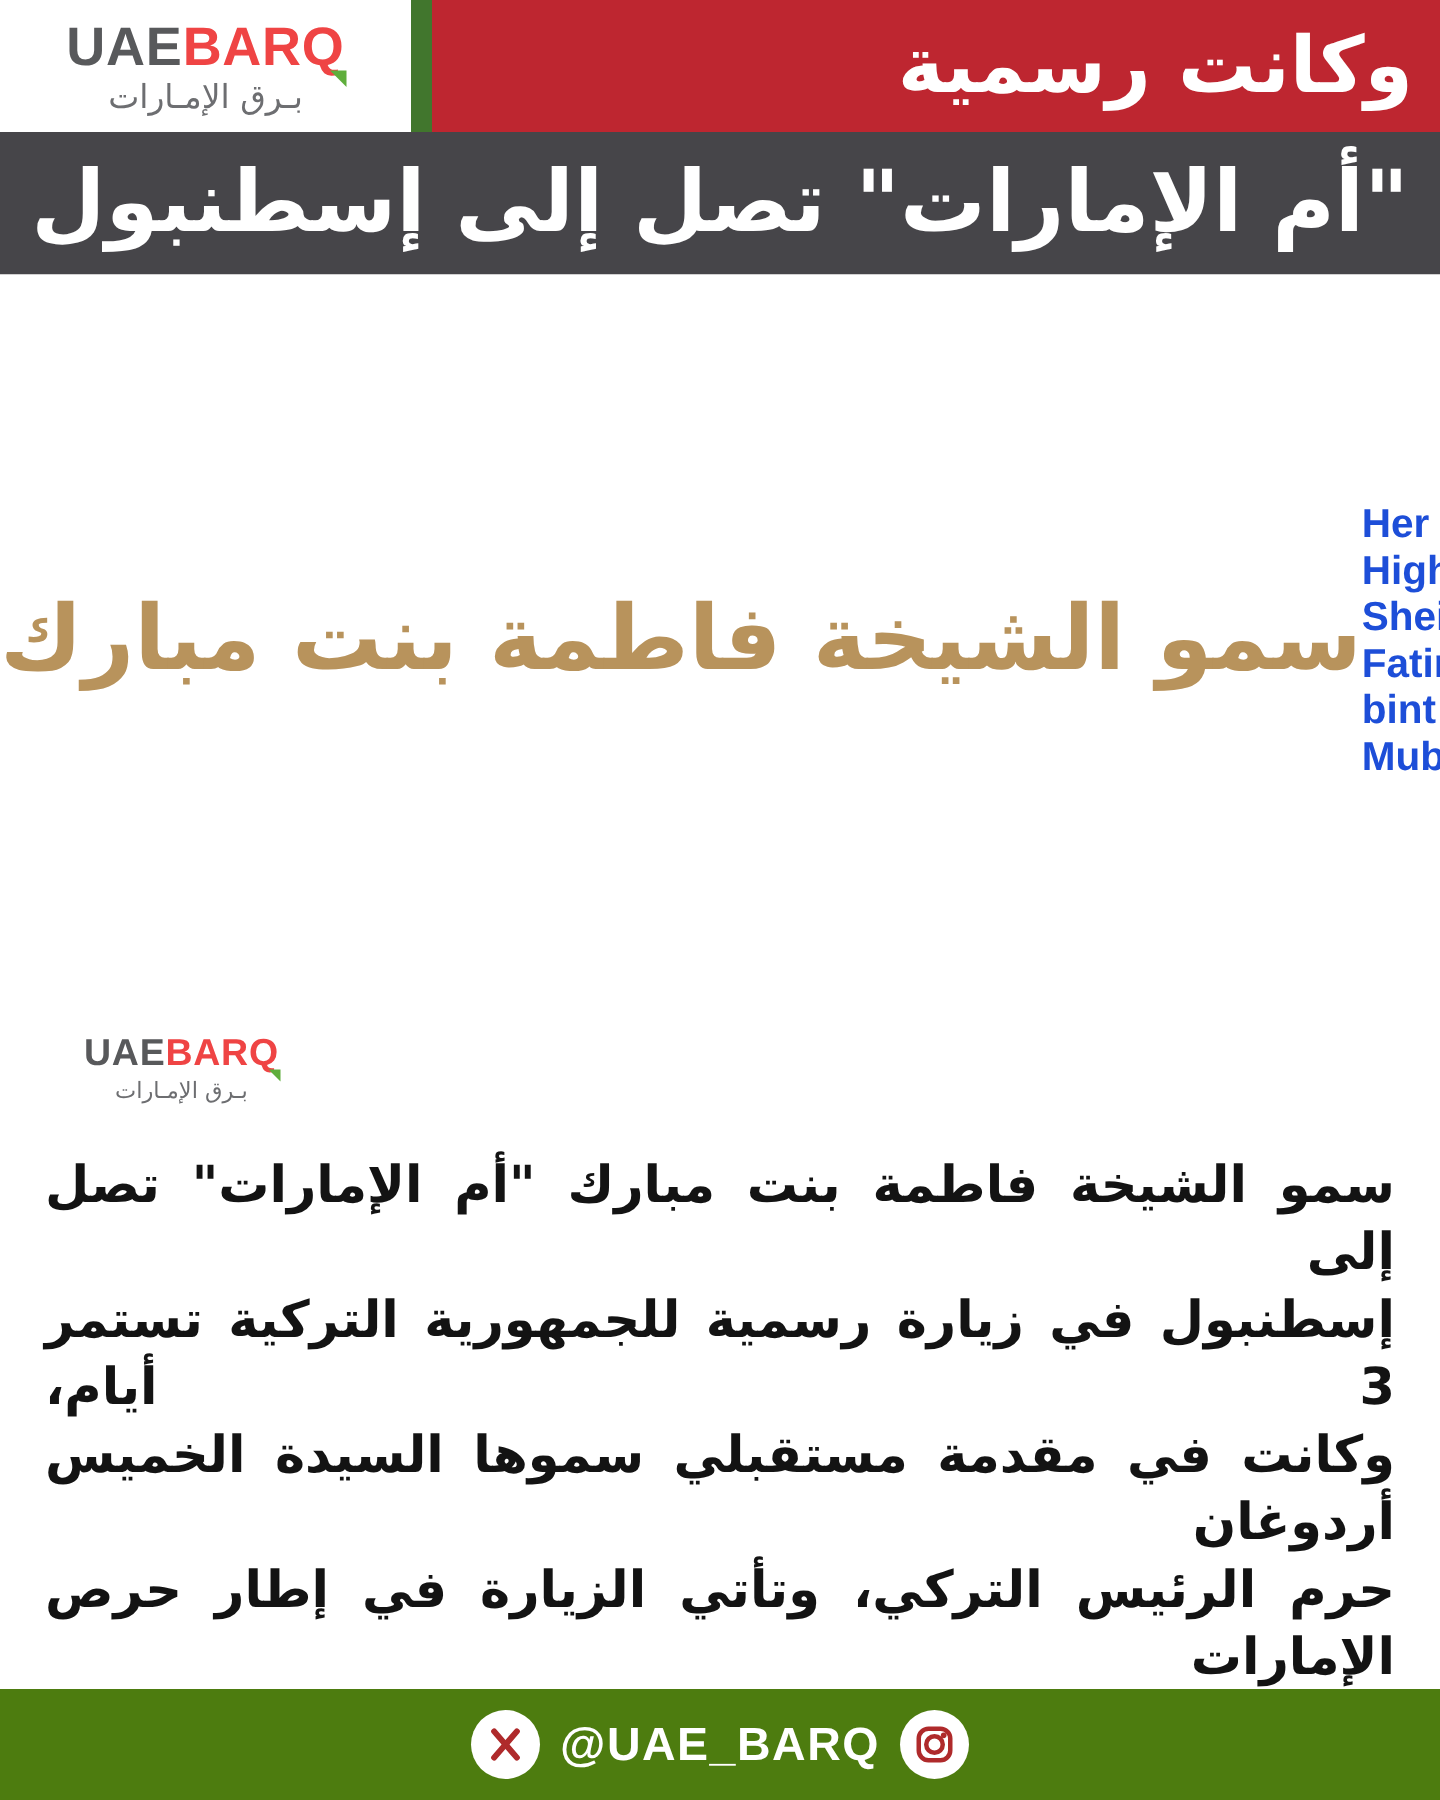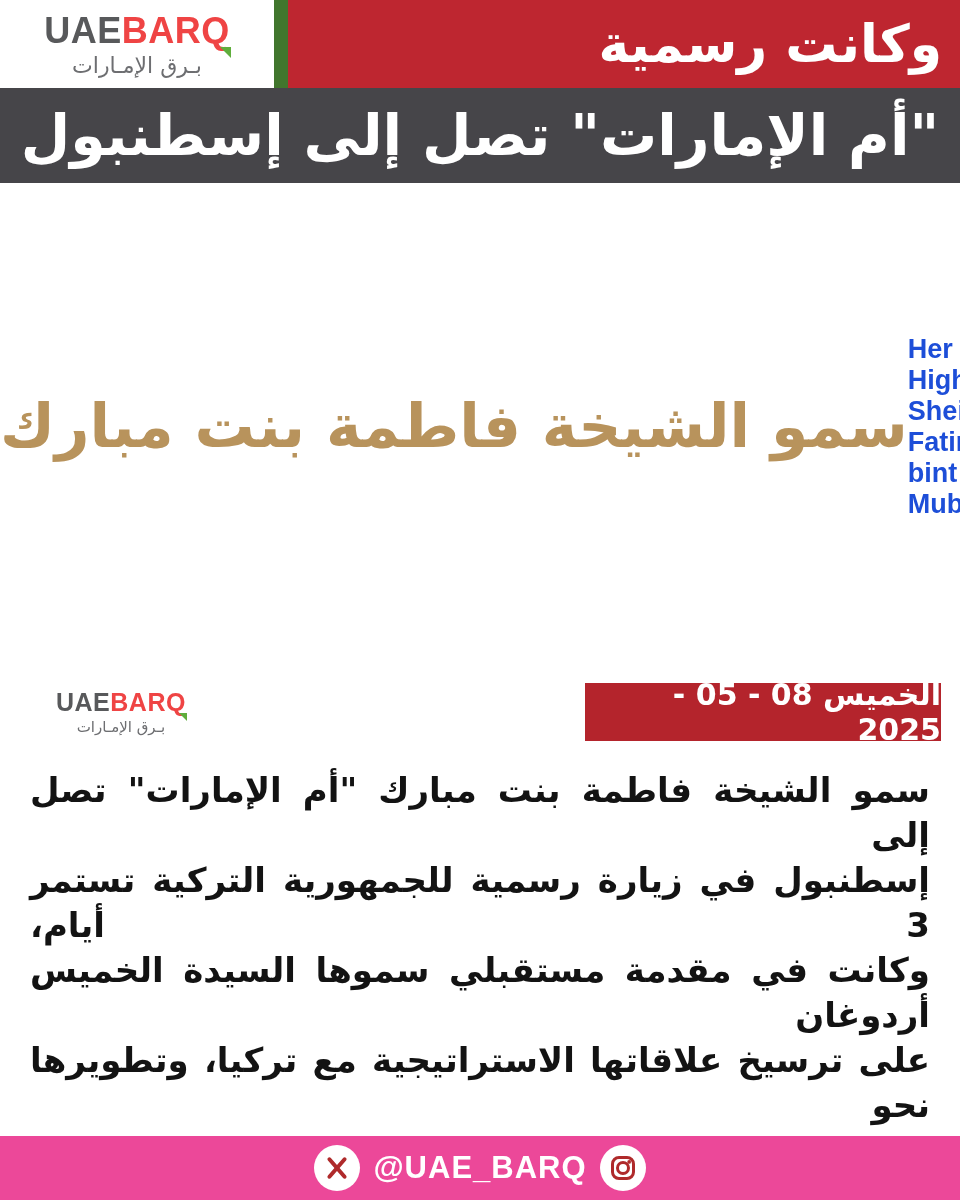--- a/index.html
+++ b/index.html
@@ -42,21 +42,21 @@
   .date-box{position:absolute;right:19px;top:21px;width:356px;height:58px;background:#B4242C;
             color:#fff;direction:rtl;display:flex;align-items:center;justify-content:center;
             font-weight:bold;font-size:30px;}
 
   
   .article{margin:4px 30px 0 30px;direction:rtl;}
   .body-line{font-size:34px;font-weight:bold;color:#131313;line-height:45px;
              text-align:justify;text-align-last:justify;}
 
   
-  .footer{position:absolute;left:0;right:0;bottom:0;height:64px;background:#ec4899;
+  .footer{position:absolute;left:0;right:0;bottom:0;height:74px;background:#4d7c0f;
           display:flex;align-items:center;justify-content:center;gap:13px;}
   .icon-circle{width:46px;height:46px;border-radius:50%;background:#ffffff;
                display:flex;align-items:center;justify-content:center;}
   .handle{color:#ffffff;font-family:"Liberation Sans","DejaVu Sans",sans-serif;
           font-weight:bold;font-size:31px;letter-spacing:1px;}
 </style>
 </head>
 <body>
 
 <div class="page">
@@ -110,27 +110,27 @@
   </div>
 
   <div class="info-row">
     <div class="logo-small">
       <div class="wordmark">
         <span class="uae">UAE</span><span class="barq">BARQ</span>
         <span class="q-tail"></span>
       </div>
       <div class="logo-ar">بـرق الإمـارات</div>
     </div>
-    <div class="date-box">الخميس 08 - 05 - 2025</div>
   </div>
 
   <div class="article">
     <div class="body-line">سمو الشيخة فاطمة بنت مبارك "أم الإمارات" تصل إلى</div>
     <div class="body-line">إسطنبول في زيارة رسمية للجمهورية التركية تستمر 3 أيام،</div>
     <div class="body-line">وكانت في مقدمة مستقبلي سموها السيدة الخميس أردوغان</div>
+    <div class="body-line">حرم الرئيس التركي، وتأتي الزيارة في إطار حرص الإمارات</div>
     <div class="body-line">على ترسيخ علاقاتها الاستراتيجية مع تركيا، وتطويرها نحو</div>
 
   </div>
 
   <div class="footer">
     <span class="icon-circle">
       <svg width="28" height="28" viewBox="0 0 24 24" xmlns="http://www.w3.org/2000/svg">
         <g stroke="#AF2A2B" stroke-width="3.4" stroke-linecap="round" fill="none">
           <path d="M5.5 4.5 L18.5 19.5"></path>
           <path d="M18.5 4.5 L5.5 19.5"></path>

